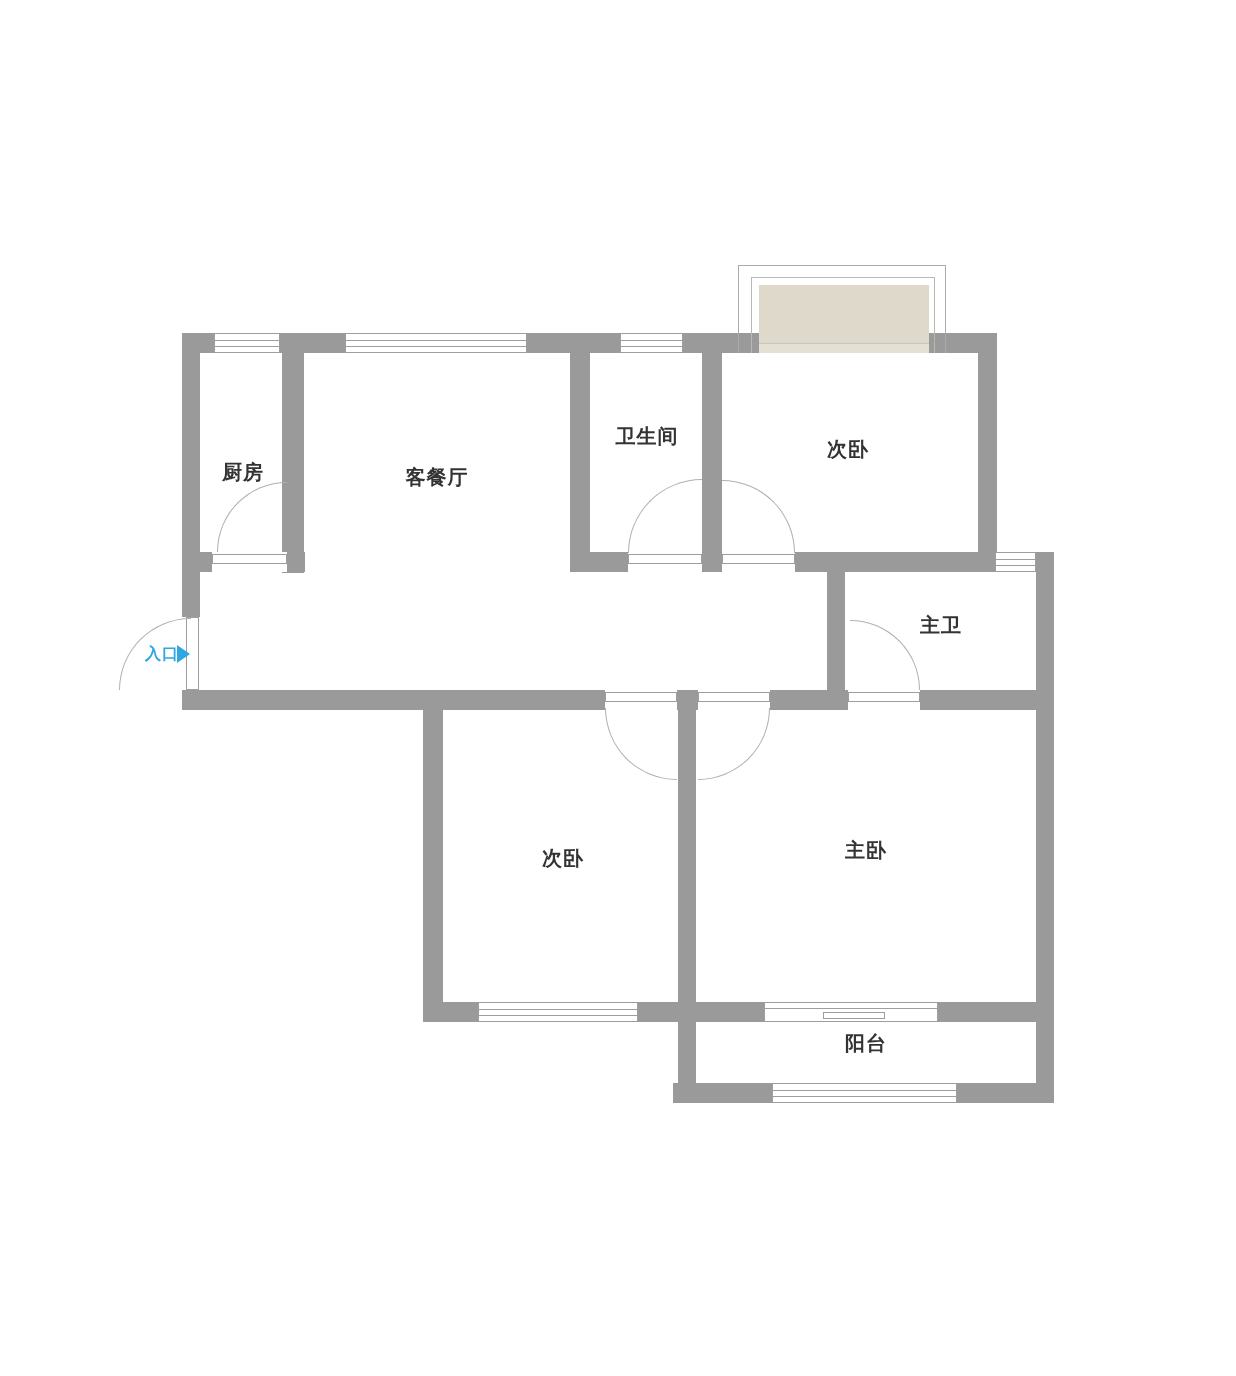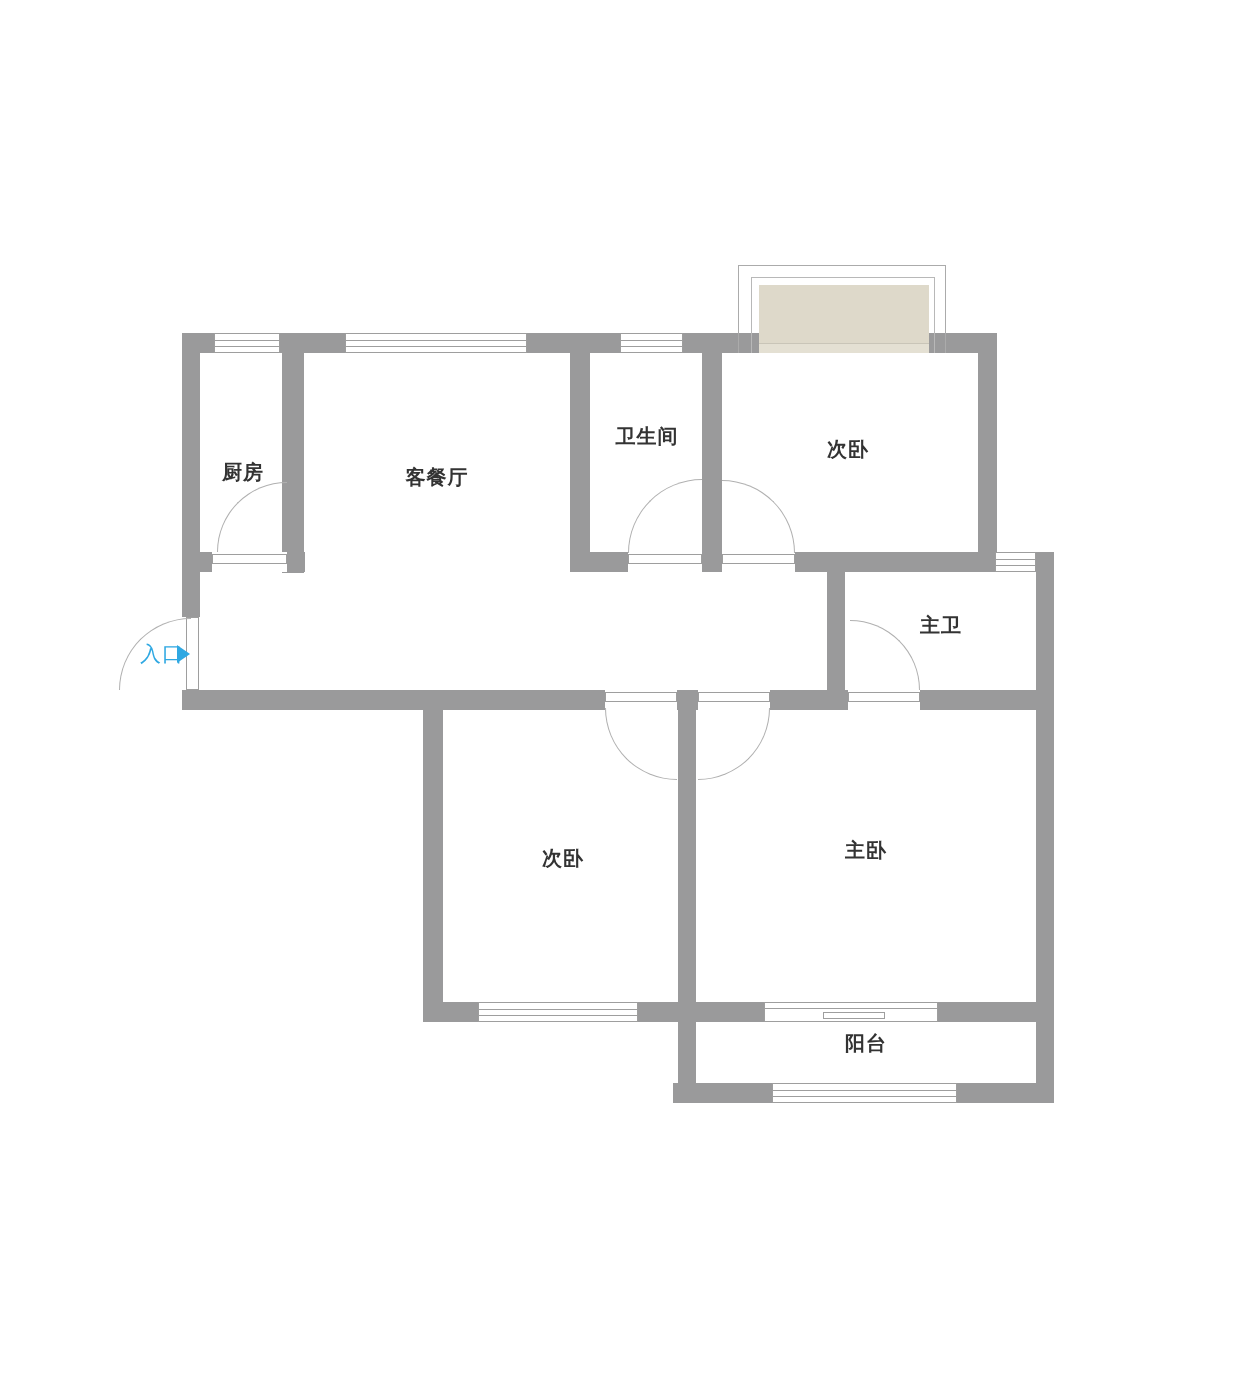--- a/index.html
+++ b/index.html
@@ -20,21 +20,21 @@
   .arc.tr{border-top:1px solid var(--arc,#b0b0b0);border-right:1px solid var(--arc,#b0b0b0);border-top-right-radius:100% 100%;}
   .arc.bl{border-bottom:1px solid var(--arc,#b0b0b0);border-left:1px solid var(--arc,#b0b0b0);border-bottom-left-radius:100% 100%;}
   .arc.br{border-bottom:1px solid var(--arc,#b0b0b0);border-right:1px solid var(--arc,#b0b0b0);border-bottom-right-radius:100% 100%;}
   .lbl{
     position:absolute;transform:translate(-50%,-50%);
     font-weight:bold;font-size:20px;color:var(--text,#333);
     letter-spacing:1px;white-space:nowrap;
   }
   .entry-lbl{
     position:absolute;transform:translate(-50%,-50%);
-    font-weight:normal;font-size:21px;color:var(--entrance,#2fa8e2);
+    font-weight:bold;font-size:16px;color:var(--entrance,#2fa8e2);
     letter-spacing:1px;white-space:nowrap;
   }
   .tri{
     position:absolute;width:0;height:0;
     border-top:9px solid transparent;border-bottom:9px solid transparent;
     border-left:13px solid var(--entrance,#2fa8e2);
   }
   .bay-outer{position:absolute;border:1px solid #ababab;border-bottom:none;box-sizing:border-box;background:transparent;}
   .bay-mid{position:absolute;border:1px solid #b8b8b8;border-bottom:none;box-sizing:border-box;background:transparent;}
   .bay-fill{position:absolute;background:var(--bay_fill,#ded9ca);}

